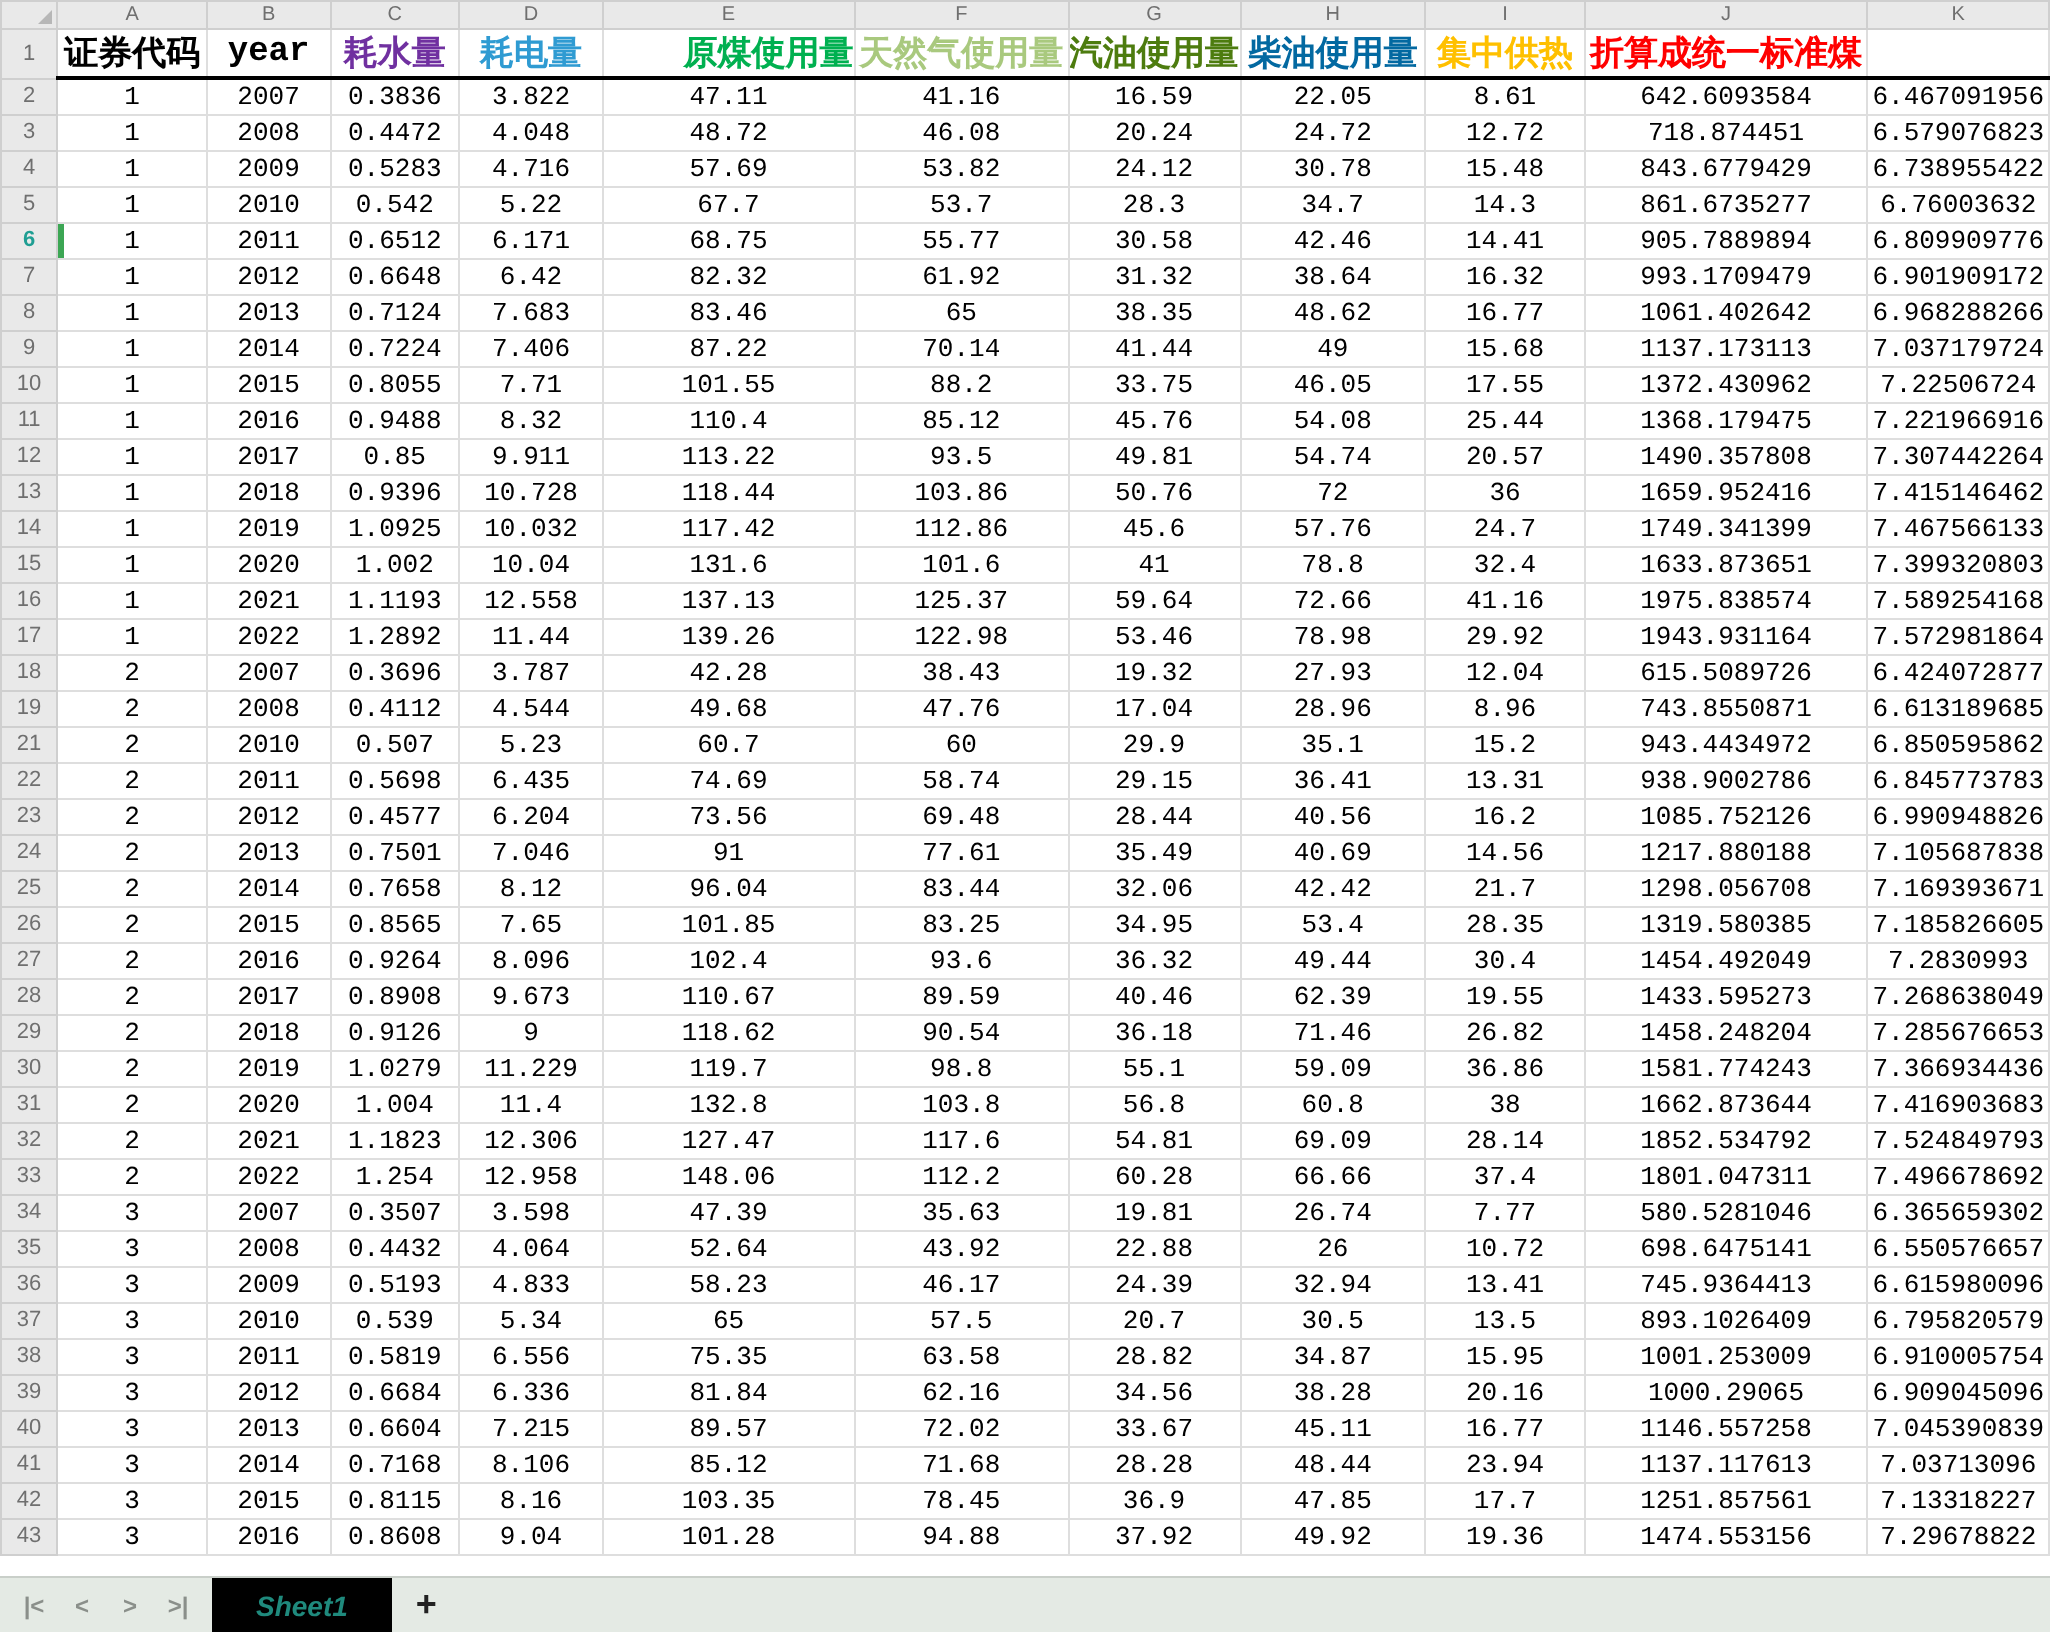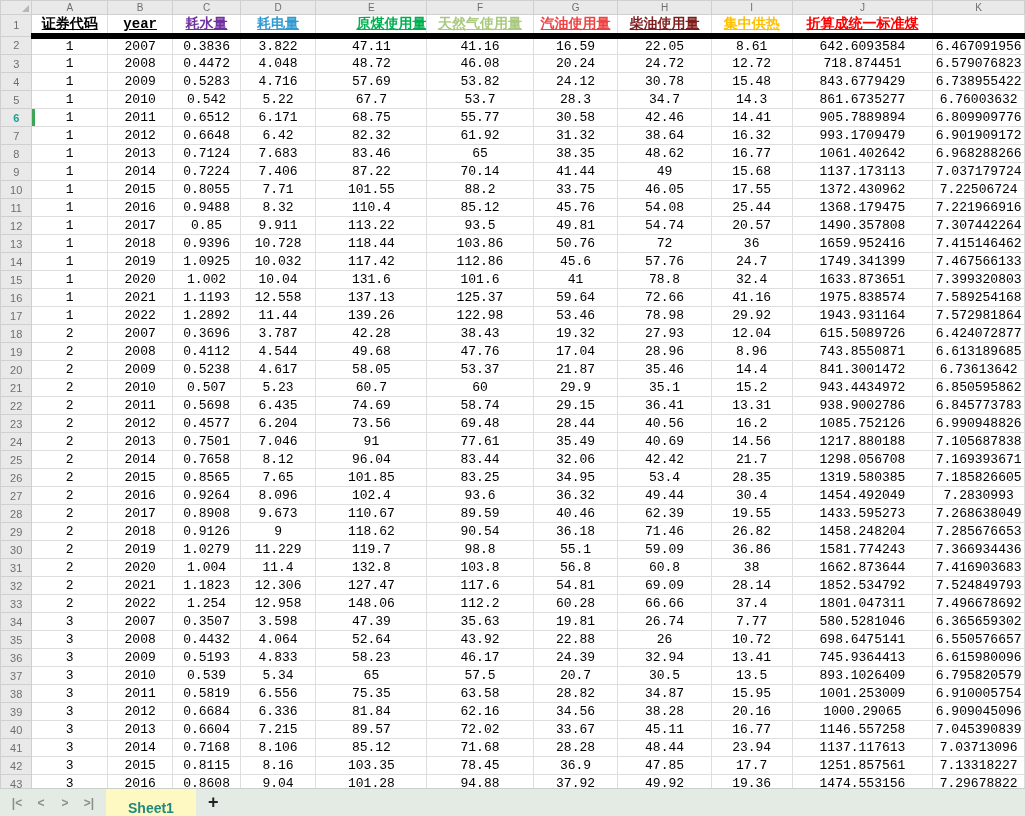--- a/index.html
+++ b/index.html
@@ -30,36 +30,36 @@
     background: #e9e9e9; border: 1px solid #cfcfcf;
     font: 11px "Liberation Sans", sans-serif; color: #6f6f6f; text-align: center;
   }
   td.rowhdr.sel { color: #1f9e93; font-weight: bold; }
 
   
   td.cell {
     height: 18px; border: 1px solid #dedede; background: #fff;
     font-size: 13px; text-align: center; color: #000;
   }
-  tr.hdr td.cell { font-weight: bold; font-size: 14px; border-bottom: 6px solid #000000; text-decoration: underline; }
+  tr.hdr td.cell { font-weight: bold; font-size: 17px; border-bottom: 2px solid #000000; }
   td.cell.selcell { box-shadow: inset 3px 0 0 #3ca654; }
 
   
   .tabbar {
     height: 28px; background: #e4eae4; border-top: 1px solid #c9cfc9;
     display: flex; align-items: stretch; font-family: "Liberation Sans", sans-serif;
   }
   .navbtns { display: flex; align-items: center; padding: 0 6px; gap: 2px; }
   .navbtn {
     width: 22px; height: 22px; display: flex; align-items: center; justify-content: center;
     color: #8a8f8a; font: bold 12px "Liberation Sans", sans-serif; cursor: default;
   }
   .sheettab {
-    background: #fef9c3; display: flex; align-items: flex-end; padding: 0 22px;
-    color: #1f8a7d; font-weight: bold; font-size: 14px;
+    background: #000000; display: flex; align-items: center; padding: 0 22px;
+    color: #1f8a7d; font-weight: bold; font-size: 14px; font-style: italic;
   }
   .addsheet {
     display: flex; align-items: center; padding: 0 12px;
     color: #222; font-size: 18px; font-weight: bold;
   }
 </style>
 </head>
 <body>
 
 <div class="app">
@@ -97,22 +97,22 @@
             <th>K</th>
           </tr>
           <tr class="hdr">
             <td class="rowhdr">1</td>
             <td class="cell" style="color: rgb(0, 0, 0);">证券代码</td>
             <td class="cell" style="color: rgb(0, 0, 0); margin-left: 24px;">year</td>
             <td class="cell" style="color: rgb(112, 48, 160);">耗水量</td>
             <td class="cell" style="color: rgb(47, 155, 210); text-align: center;">耗电量</td>
             <td class="cell" style="color: rgb(0, 176, 80); padding-left: 40px;">原煤使用量</td>
             <td class="cell" style="color: rgb(169, 201, 126);">天然气使用量</td>
-            <td class="cell" style="color: #ef4444; text-align: center;">汽油使用量</td>
-            <td class="cell" style="color: #7f1d1d; margin-top: 28px;">柴油使用量</td>
+            <td class="cell" style="color: #4d7c0f; text-align: center;">汽油使用量</td>
+            <td class="cell" style="color: #0369a1; margin-top: 28px;">柴油使用量</td>
             <td class="cell" style="color: rgb(255, 192, 0);">集中供热</td>
             <td class="cell" style="color: rgb(255, 0, 0);">折算成统一标准煤</td>
             <td class="cell" style="color: rgb(0, 0, 0);"></td>
           </tr>
           <tr>
             <td class="rowhdr">2</td>
             <td class="cell">1</td>
             <td class="cell">2007</td>
             <td class="cell">0.3836</td>
             <td class="cell">3.822</td>
@@ -354,34 +354,20 @@
             <td class="cell">2008</td>
             <td class="cell">0.4112</td>
             <td class="cell">4.544</td>
             <td class="cell">49.68</td>
             <td class="cell">47.76</td>
             <td class="cell">17.04</td>
             <td class="cell">28.96</td>
             <td class="cell">8.96</td>
             <td class="cell">743.8550871</td>
             <td class="cell">6.613189685</td>
-          </tr>
-          <tr>
-            <td class="rowhdr">20</td>
-            <td class="cell">2</td>
-            <td class="cell">2009</td>
-            <td class="cell">0.5238</td>
-            <td class="cell">4.617</td>
-            <td class="cell">58.05</td>
-            <td class="cell">53.37</td>
-            <td class="cell">21.87</td>
-            <td class="cell">35.46</td>
-            <td class="cell">14.4</td>
-            <td class="cell">841.3001472</td>
-            <td class="cell">6.73613642</td>
           </tr>
           <tr>
             <td class="rowhdr">21</td>
             <td class="cell">2</td>
             <td class="cell">2010</td>
             <td class="cell">0.507</td>
             <td class="cell">5.23</td>
             <td class="cell">60.7</td>
             <td class="cell">60</td>
             <td class="cell">29.9</td>

